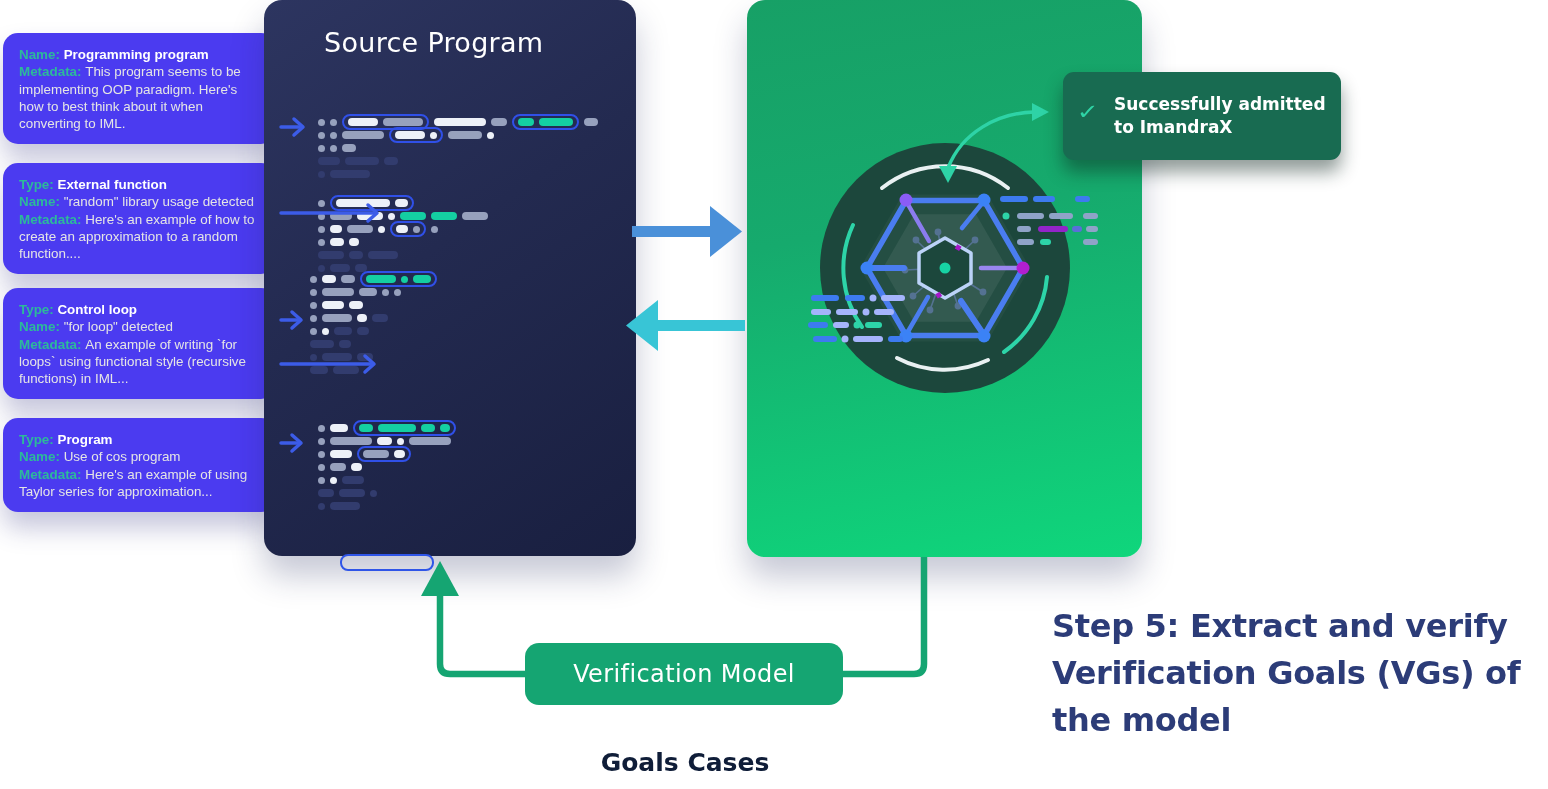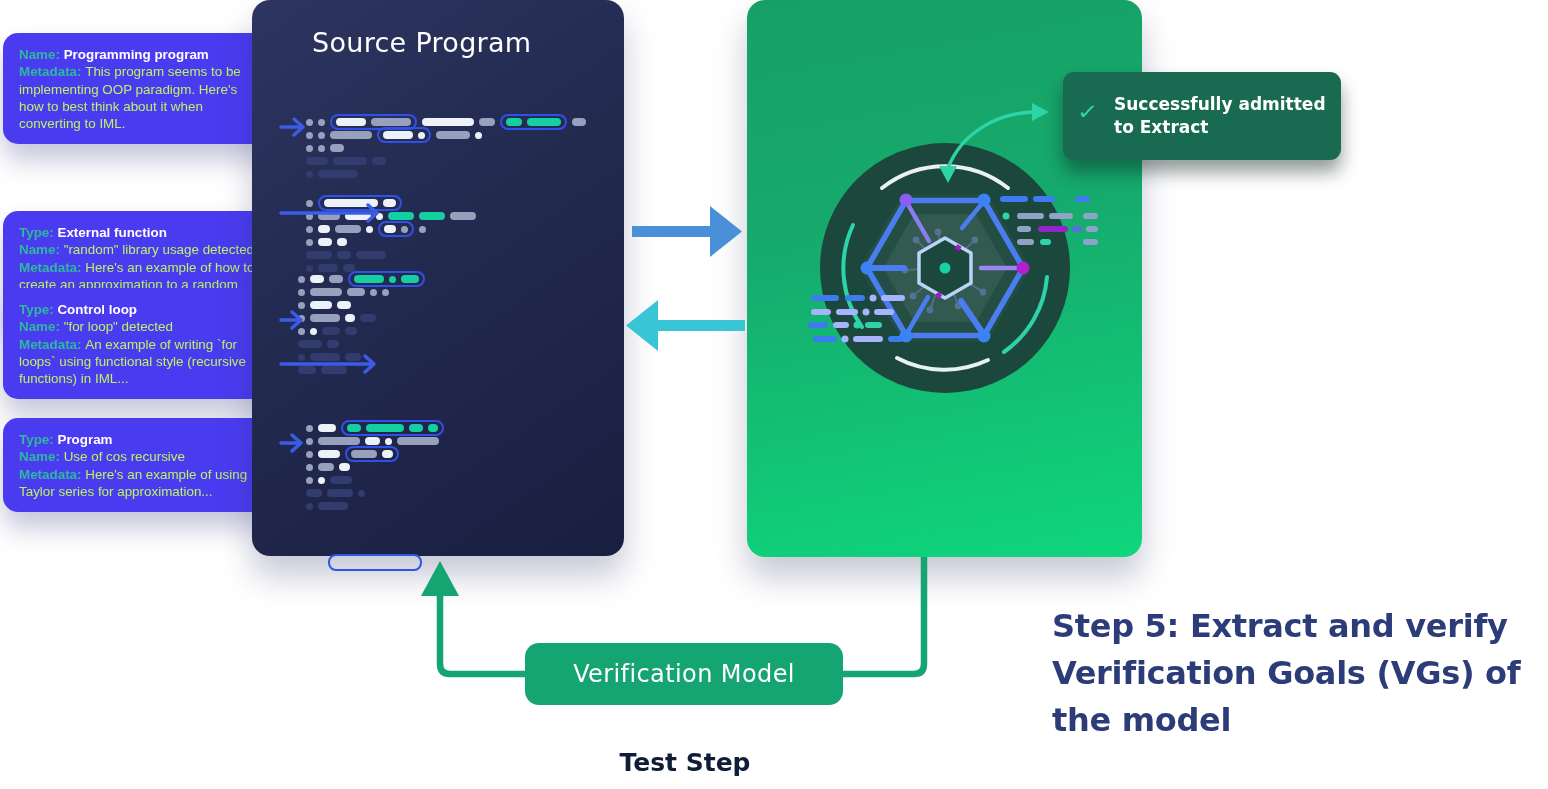--- a/index.html
+++ b/index.html
@@ -5,26 +5,26 @@
   html,body{margin:0;padding:0;background:#ffffff;}
   .stage{position:relative;width:1548px;height:789px;background:#ffffff;overflow:hidden;
          font-family:"DejaVu Sans",sans-serif;}
 
   
   .card{position:absolute;left:3px;width:241px;background:#4b3bf0;border-radius:15px;
         padding:13px 16px 12px 16px;color:#eceefc;
         font-family:"Liberation Sans",sans-serif;font-size:13.4px;line-height:17.3px;
         box-shadow:0 16px 26px rgba(50,50,130,.28);}
   .flabel{color:#2db99b;font-weight:bold;}
-  .fval{color:#bef264;}
+  .fval{color:#e5e5e5;}
   .fval.b{color:#ffffff;font-weight:bold;}
 
   
   .panel{position:absolute;top:0;border-radius:18px;box-shadow:0 20px 32px rgba(30,40,90,.25);}
-  .panel-navy{left:252px;width:372px;height:556px;
+  .panel-navy{left:264px;width:372px;height:556px;
       background:linear-gradient(145deg,#2d3560 0%,#232a50 45%,#191f40 100%);}
   .panel-green{left:747px;width:395px;height:557px;
       background:linear-gradient(170deg,#17a066 0%,#16aa6d 40%,#0fd67c 100%);}
   .panel-title{position:absolute;color:#ffffff;font-size:27px;line-height:34px;
       font-weight:500;letter-spacing:.3px;}
   .panel-navy .panel-title{left:60px;top:26px;width:230px;}
   .panel-green .panel-title{left:39px;top:26px;width:270px;}
 
   
   .code-area{position:absolute;inset:0;overflow:hidden;border-radius:18px;}
@@ -61,33 +61,33 @@
 </head>
 <body>
 
 <div class="stage">
 
   <div>
       <div class="card" style="top: 33px;">
         <div><span class="flabel">Name: </span><span class="fval b">Programming program</span></div>
         <div><span class="flabel">Metadata: </span><span class="fval">This program seems to be implementing OOP paradigm. Here's how to best think about it when converting to IML.</span></div>
       </div>
-      <div class="card" style="top: 163px; margin-top: 48px;">
+      <div class="card" style="top: 163px;">
         <div><span class="flabel">Type: </span><span class="fval b">External function</span></div>
         <div><span class="flabel">Name: </span><span class="fval">"random" library usage detected</span></div>
         <div><span class="flabel">Metadata: </span><span class="fval">Here's an example of how to create an approximation to a random function....</span></div>
       </div>
       <div class="card" style="top: 288px;">
         <div><span class="flabel">Type: </span><span class="fval b">Control loop</span></div>
         <div><span class="flabel">Name: </span><span class="fval">"for loop" detected</span></div>
         <div><span class="flabel">Metadata: </span><span class="fval">An example of writing `for loops` using functional style (recursive functions) in IML...</span></div>
       </div>
       <div class="card" style="top: 418px;">
         <div><span class="flabel">Type: </span><span class="fval b">Program</span></div>
-        <div><span class="flabel">Name: </span><span class="fval">Use of cos recursive</span></div>
+        <div><span class="flabel">Name: </span><span class="fval">Use of cos program</span></div>
         <div><span class="flabel">Metadata: </span><span class="fval">Here's an example of using Taylor series for approximation...</span></div>
       </div>
     </div>
 
   <div class="panel panel-navy">
     <div class="panel-title">Source Program</div>
     <div class="code-area">
         <div class="crow" style="left: 54px; top: 117px;">
           <span class="cdot g"></span>
           <span class="cdot g"></span>
@@ -354,21 +354,21 @@
         <rect x="813" y="336" width="24" height="6" rx="3" fill="#3d7bf0"></rect>
         <circle cx="845" cy="339" r="3.5" fill="#a5b4fc"></circle>
         <rect x="853" y="336" width="30" height="6" rx="3" fill="#a5b4fc"></rect>
         <rect x="888" y="336" width="15" height="6" rx="3" fill="#3d7bf0"></rect>
       </g>
     </svg>
   </div>
 
   <div class="badge">
     <span class="check">✓</span>
-    <div class="btext">Successfully admitted to Extract</div>
+    <div class="btext">Successfully admitted to ImandraX</div>
   </div>
 
   <svg class="overlay" width="1548" height="789" viewBox="0 0 1548 789">
 
     <g stroke="#3c5ce8" stroke-width="3.5" fill="none" stroke-linecap="round" stroke-linejoin="round">
       <path d="M 281 127 L 302 127"></path>
         <path d="M 294 119 L 303 127 L 294 135"></path>
       <path d="M 281 213 L 376 213"></path>
         <path d="M 368 205 L 377 213 L 368 221"></path>
       <path d="M 281 320 L 300 320"></path>
@@ -397,16 +397,16 @@
     <g>
       <path d="M 924 557 L 924 664 Q 924 674 914 674 L 843 674" fill="none" stroke="#15a572" stroke-width="6.5"></path>
       <path d="M 525 674 L 450 674 Q 440 674 440 664 L 440 594" fill="none" stroke="#15a572" stroke-width="6.5"></path>
       <polygon points="440,561 421,596 459,596" fill="#15a572"></polygon>
     </g>
   </svg>
 
   <div class="vg-button">
     <span>Verification Model</span>
   </div>
-  <div class="test-cases">Test Step</div>
+  <div class="test-cases">Goals Cases</div>
   <div class="step-text">Step 5: Extract and verify Verification Goals (VGs) of the model</div>
 
 </div>
 
 </body></html>

